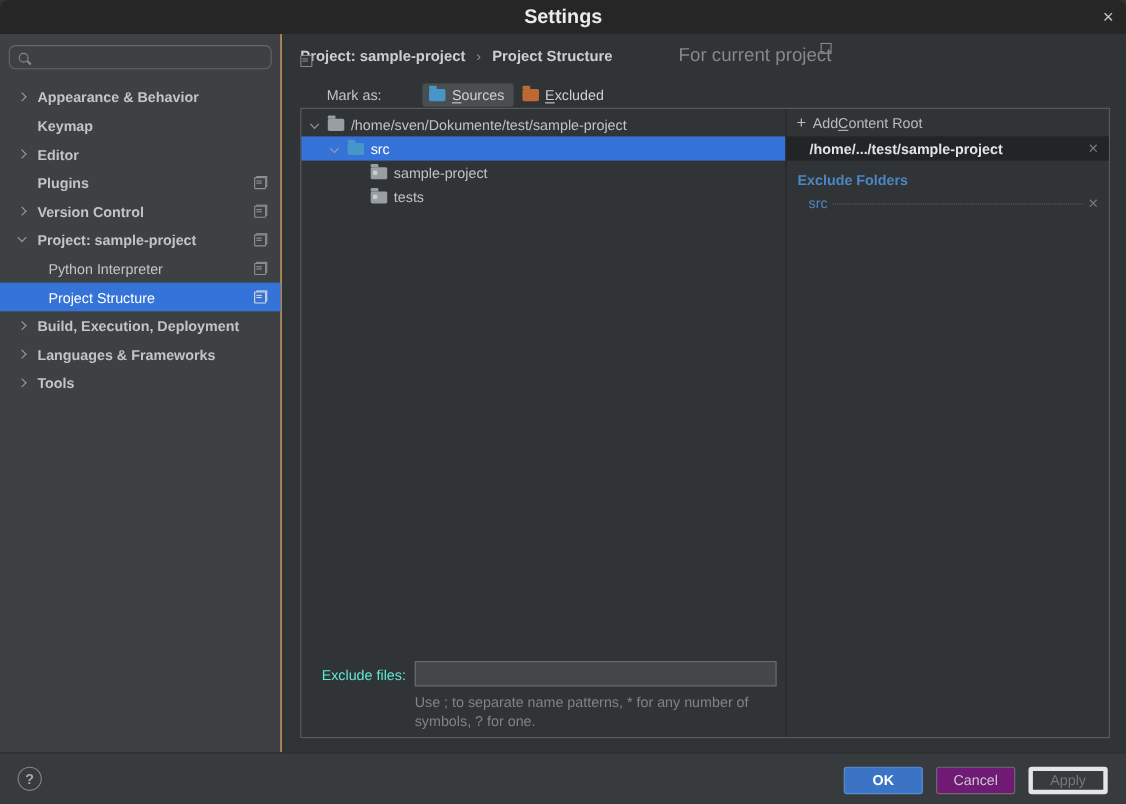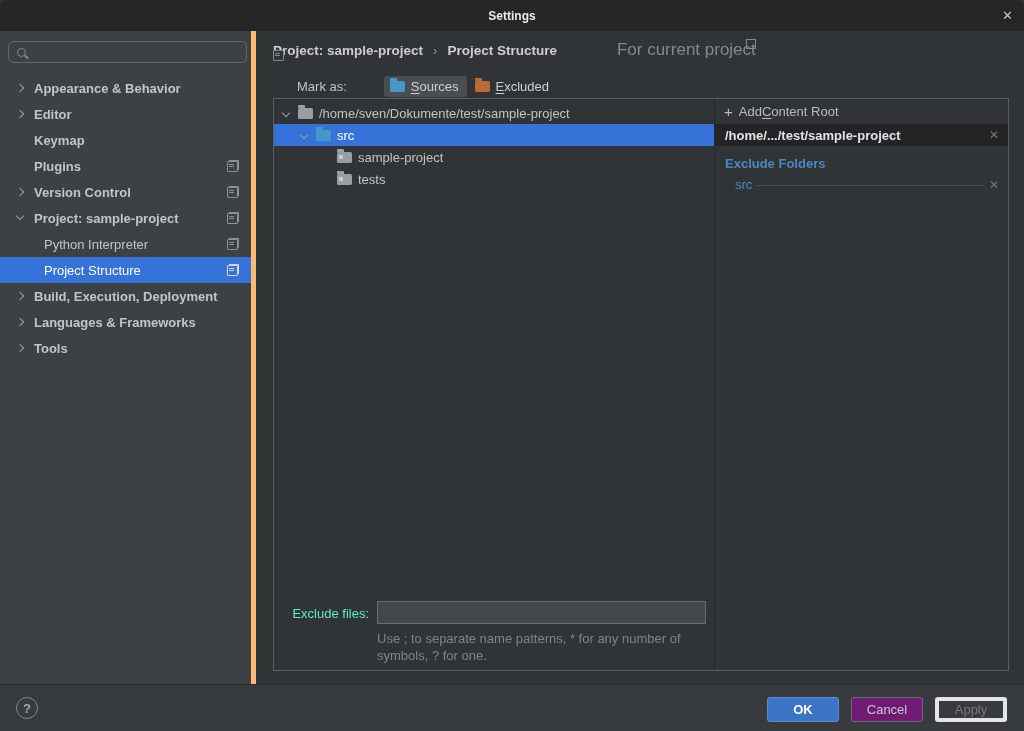--- a/index.html
+++ b/index.html
@@ -3,27 +3,27 @@
 <meta charset="utf-8">
 <style>
   * { margin:0; padding:0; box-sizing:border-box; }
   html,body { width:1024px; height:731px; background:#1d1f21; overflow:hidden;
               font-family:"Liberation Sans","DejaVu Sans",sans-serif; font-size:13px; }
   .window { position:absolute; inset:0; background:#313436; }
 
   
   .titlebar { position:absolute; top:0; left:0; right:0; height:31px; background:#262626;
               border-radius:8px 8px 0 0; display:flex; align-items:center; justify-content:center; }
-  .titlebar .title { color:#e9ebed; font-weight:bold; font-size:12px; }
+  .titlebar .title { color:#e9ebed; font-weight:bold; font-size:18px; }
   .titlebar .close { position:absolute; right:11px; top:0; height:31px; display:flex; align-items:center;
                      color:#c2c5c7; font-size:13px; cursor:default; }
 
   
   .sidebar { position:absolute; top:31px; left:0; width:256px; bottom:47px; background:#3e4143;
-             border-right:5px solid #fdba74; }
+             border-right:1px solid #fdba74; }
   .searchbox { position:absolute; top:10px; left:8px; width:239px; height:22px;
                border:1px solid #63676a; border-radius:6px; display:flex; align-items:center; padding-left:8px; }
   .searchbox input { background:transparent; border:none; outline:none; color:#c7cacc; width:200px; font-size:13px; }
   .mag { width:9px; height:9px; border:1.5px solid #84888b; border-radius:50%; position:relative; margin-right:6px; flex:none; }
   .mag::after { content:""; position:absolute; width:5px; height:1.5px; background:#84888b;
                 transform:rotate(45deg); right:-4px; bottom:-2px; }
 
   .nav { position:absolute; top:44px; left:0; right:0; }
   .nav-item { height:26px; position:relative; display:flex; align-items:center; color:#c2c5c8; --row-bg:#3e4143; }
   .nav-item.bold .nav-label { font-weight:bold; }
@@ -78,21 +78,21 @@
   .tree-row.selected { background:#3573d9; color:#ffffff; }
   .pl1 { padding-left:9px; } .pl2 { padding-left:27px; } .pl3 { padding-left:63px; }
 
   .exclude-label { position:absolute; left:0; top:507px; width:95px; text-align:right; color:#5eead4; }
   .exclude-input { position:absolute; left:103px; top:502px; width:329px; height:23px; background:#43474a;
                    border:1px solid #696e71; color:#c7cacc; padding:0 6px; font-size:13px; outline:none; }
   .exclude-hint { position:absolute; left:103px; top:531px; width:345px; color:#7f8487; line-height:17px; }
 
   .add-root { height:25px; display:flex; align-items:center; padding-left:9px; color:#b9bcbe; }
   .plus { font-size:15px; margin-right:6px; color:#b9bcbe; }
-  .root-row { height:22px; background:#222426; display:flex; align-items:center; padding:0 9px 0 10px;
+  .root-row { height:22px; background:#222426; display:flex; align-items:center; padding:0 9px 0 21px;
               color:#e1e4e6; font-weight:bold; }
   .xbtn { margin-left:auto; color:#74797c; font-size:12px; cursor:default; flex:none; }
   .sf-title { margin:10px 0 0 10px; color:#4c87c4; font-weight:bold; }
   .sf-row { display:flex; align-items:baseline; margin:6px 9px 0 20px; color:#4c87c4; }
   .leader { flex:1; border-bottom:1px dotted #5c6063; margin:0 5px; transform:translateY(-3px); }
 
   
   .footer { position:absolute; left:0; right:0; bottom:0; height:47px; background:#383b3e; border-top:1px solid #2a2c2e; }
   .help { position:absolute; left:16px; top:12px; width:22px; height:22px; border:1.5px solid #83878a; border-radius:50%;
           color:#a6aaad; display:flex; align-items:center; justify-content:center; font-weight:bold; font-size:13px; }
@@ -116,25 +116,25 @@
     <div class="searchbox">
       <span class="mag"></span>
       <input value="" style="">
     </div>
     <div class="nav">
       <div class="nav-item bold">
         <span class="chev right"></span>
         <span class="nav-label">Appearance &amp; Behavior</span>
       </div>
       <div class="nav-item bold">
+        <span class="nav-label">Keymap</span>
+      </div>
+      <div class="nav-item bold">
         <span class="chev right"></span>
         <span class="nav-label">Editor</span>
-      </div>
-      <div class="nav-item bold">
-        <span class="nav-label">Keymap</span>
       </div>
       <div class="nav-item bold">
         <span class="nav-label">Plugins</span>
         <span class="dup-icon"></span>
       </div>
       <div class="nav-item bold">
         <span class="chev right"></span>
         <span class="nav-label">Version Control</span>
         <span class="dup-icon"></span>
       </div>

